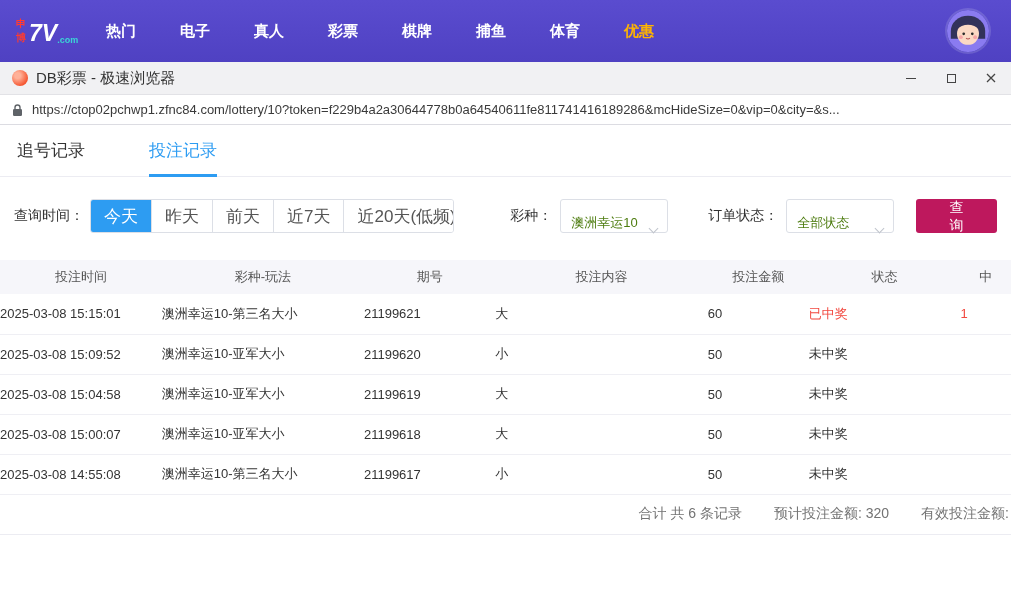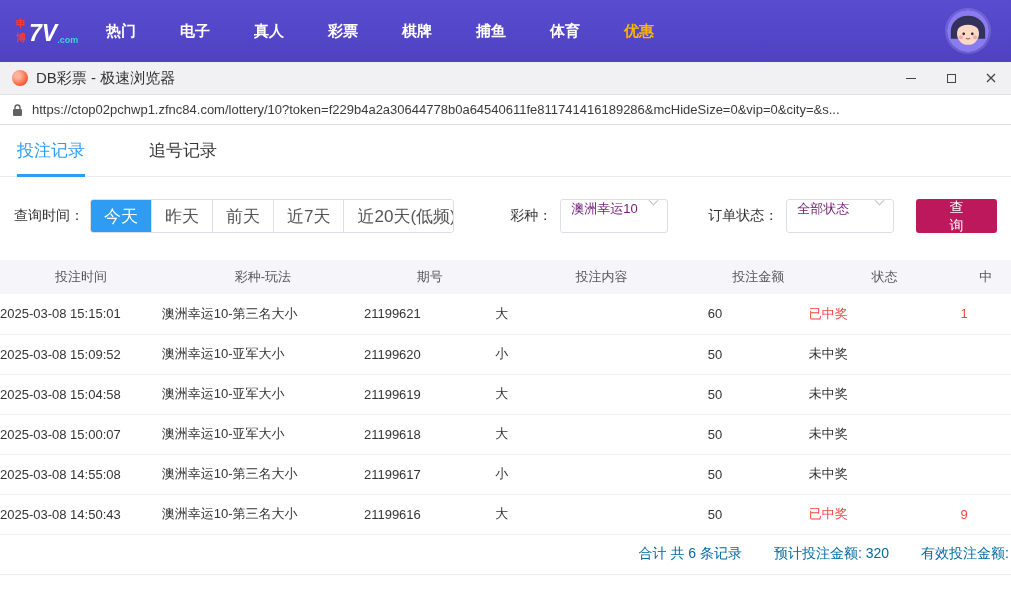--- a/index.html
+++ b/index.html
@@ -44,39 +44,39 @@
 
   .filters { display:flex; align-items:center; padding:22px 14px 27px; font-size:14px; color:#333; }
   .btn-group { display:flex; border:1px solid #dcdfe6; border-radius:3px; overflow:hidden; margin-left:6px; }
   .bg-item { padding:0 13px; height:32px; display:flex; align-items:center; font-size:17px;
     color:#555; background:#fff; border-left:1px solid #dcdfe6; cursor:pointer; white-space:nowrap; }
   .bg-item:first-child { border-left:none; }
   .bg-item.active { background:#2d9cf2; color:#fff; }
   .flt-label { white-space:nowrap; }
   .lbl-lottery { margin-left:56px; }
   .lbl-status { margin-left:40px; }
-  .select { display:flex; align-items:flex-start; justify-content:space-between; border:1px solid #dcdfe6;
+  .select { display:flex; align-items:flex-end; justify-content:space-between; border:1px solid #dcdfe6;
     border-radius:3px; height:34px; min-width:108px; padding:0 10px; margin-left:8px;
-    font-size:13px; color:#701a75; cursor:pointer; }
+    font-size:13px; color:#4d7c0f; cursor:pointer; }
   .chev { display:inline-block; width:7px; height:7px; border-right:1px solid #c0c4cc;
     border-bottom:1px solid #c0c4cc; transform:rotate(45deg); margin:-3px 0 0 12px; }
   .search-btn { margin-left:22px; height:34px; padding:0 27px; background:#be185d; color:#fff;
     border:none; border-radius:3px; font-size:14px; cursor:pointer;
     font-family:"Liberation Sans","DejaVu Sans",sans-serif; }
 
   
   table { width:100%; border-collapse:collapse; table-layout:fixed; }
   thead th { background:#f6f6fa; height:34px; font-size:13px; font-weight:400; color:#555; text-align:center; }
   tbody td { height:40px; border-bottom:1px solid #efeff4; font-size:13px; color:#333; text-align:left;
     white-space:nowrap; overflow:hidden; }
   td.red, th.red { color:#f2483f; }
 
   
   .summary { display:flex; justify-content:flex-end; align-items:center; gap:32px; height:40px;
-    border-bottom:1px solid #ececf2; font-size:14px; color:#0369a1; padding-right:2px; white-space:nowrap; }
+    border-bottom:1px solid #ececf2; font-size:14px; color:#737373; padding-right:2px; white-space:nowrap; }
 </style>
 </head>
 <body>
 
 <header class="topbar">
   <div class="logo">
     <span class="logo-top">申博</span>
     <span class="logo-main">7V</span>
     <span class="logo-sub">.com</span>
   </div>
@@ -127,22 +127,22 @@
   <svg width="11" height="14" viewBox="0 0 11 14">
     <path d="M3 6 V4.5 a2.5 2.5 0 0 1 5 0 V6" stroke="#5f6368" stroke-width="1.4" fill="none"></path>
     <rect x="1" y="6" width="9" height="7" rx="1.2" fill="#5f6368"></rect>
   </svg>
   <span class="url-text">https://ctop02pchwp1.zfnc84.com/lottery/10?token=f229b4a2a30644778b0a64540611fe811741416189286&amp;mcHideSize=0&amp;vip=0&amp;city=&amp;s...</span>
 </div>
 
 <main>
 
   <div class="tabs">
+    <span class="tab">追号记录</span>
     <span class="tab active">投注记录</span>
-    <span class="tab">追号记录</span>
   </div>
 
   <div class="filters">
     <span class="flt-label">查询时间：</span>
     <div class="btn-group">
       <span class="bg-item active">今天</span>
       <span class="bg-item">昨天</span>
       <span class="bg-item">前天</span>
       <span class="bg-item">近7天</span>
       <span class="bg-item">近20天(低频)</span>
@@ -220,29 +220,20 @@
       </tr>
       <tr>
         <td>2025-03-08 14:55:08</td>
         <td>澳洲幸运10-第三名大小</td>
         <td>21199617</td>
         <td>小</td>
         <td>50</td>
         <td>未中奖</td>
         <td class="red"></td>
       </tr>
-      <tr>
-        <td>2025-03-08 14:50:43</td>
-        <td>澳洲幸运10-第三名大小</td>
-        <td>21199616</td>
-        <td>大</td>
-        <td>50</td>
-        <td class="red">已中奖</td>
-        <td class="red">9</td>
-      </tr>
     </tbody>
   </table>
 
   <div class="summary">
     <span>合计 共 6 条记录</span>
     <span>
       <span>预计投注金额:</span>
       <span>320</span>
     </span>
     <span>有效投注金额:</span>

